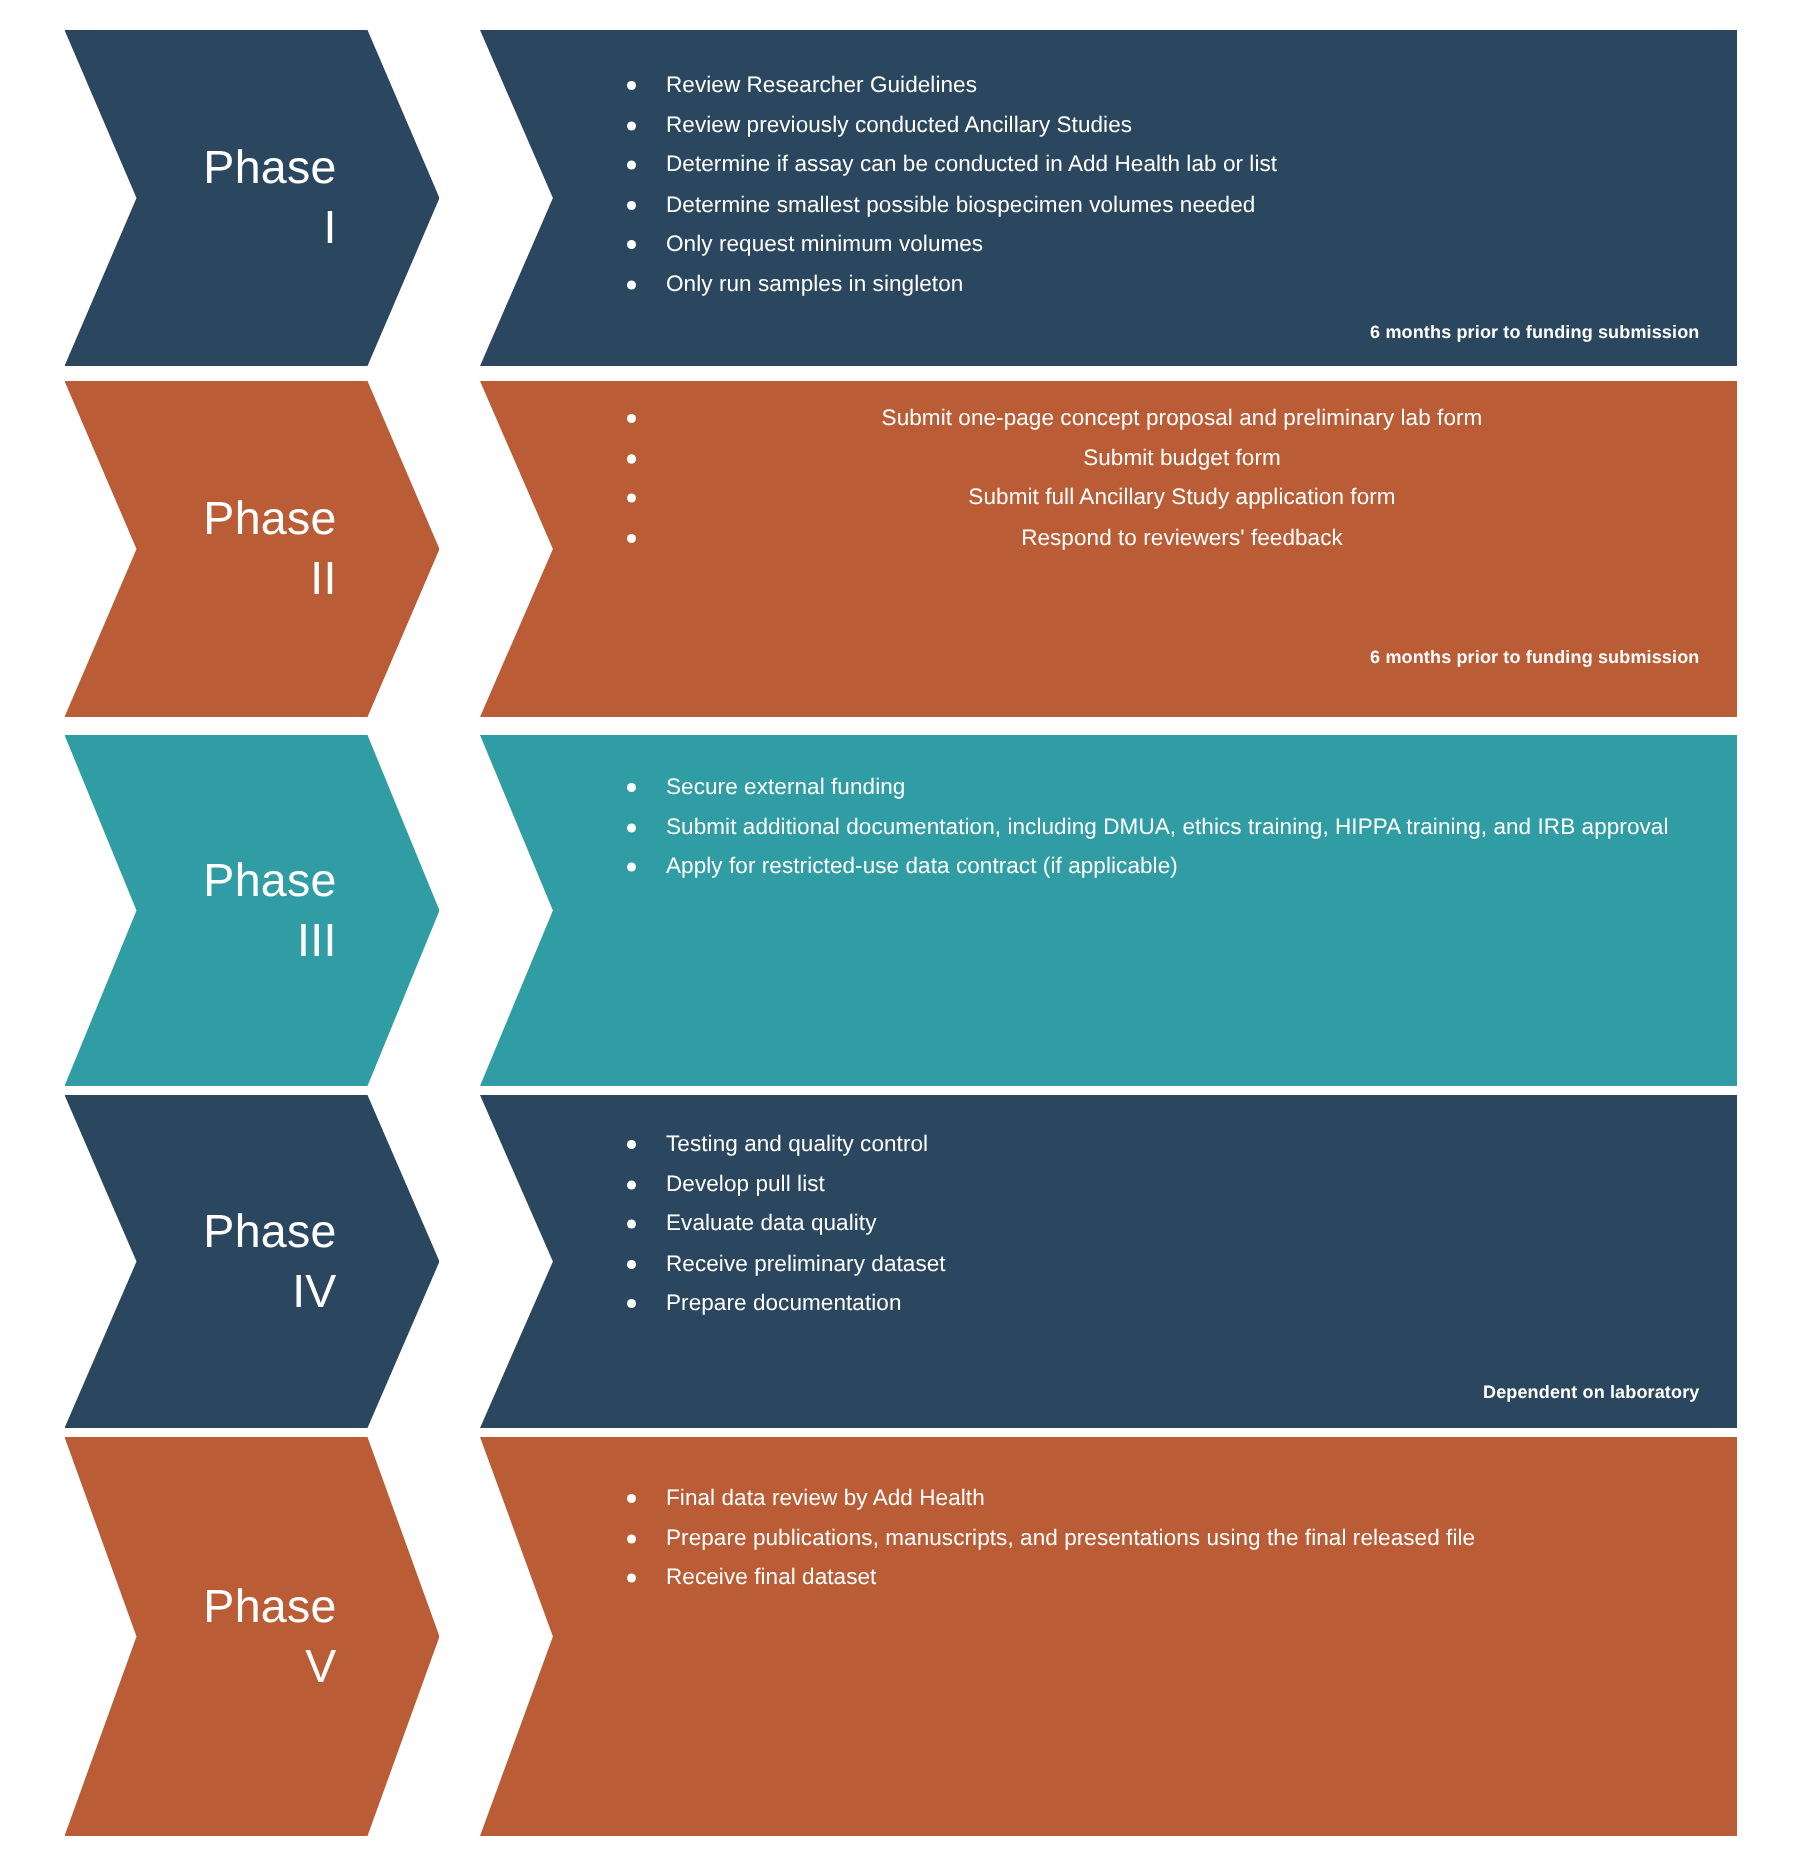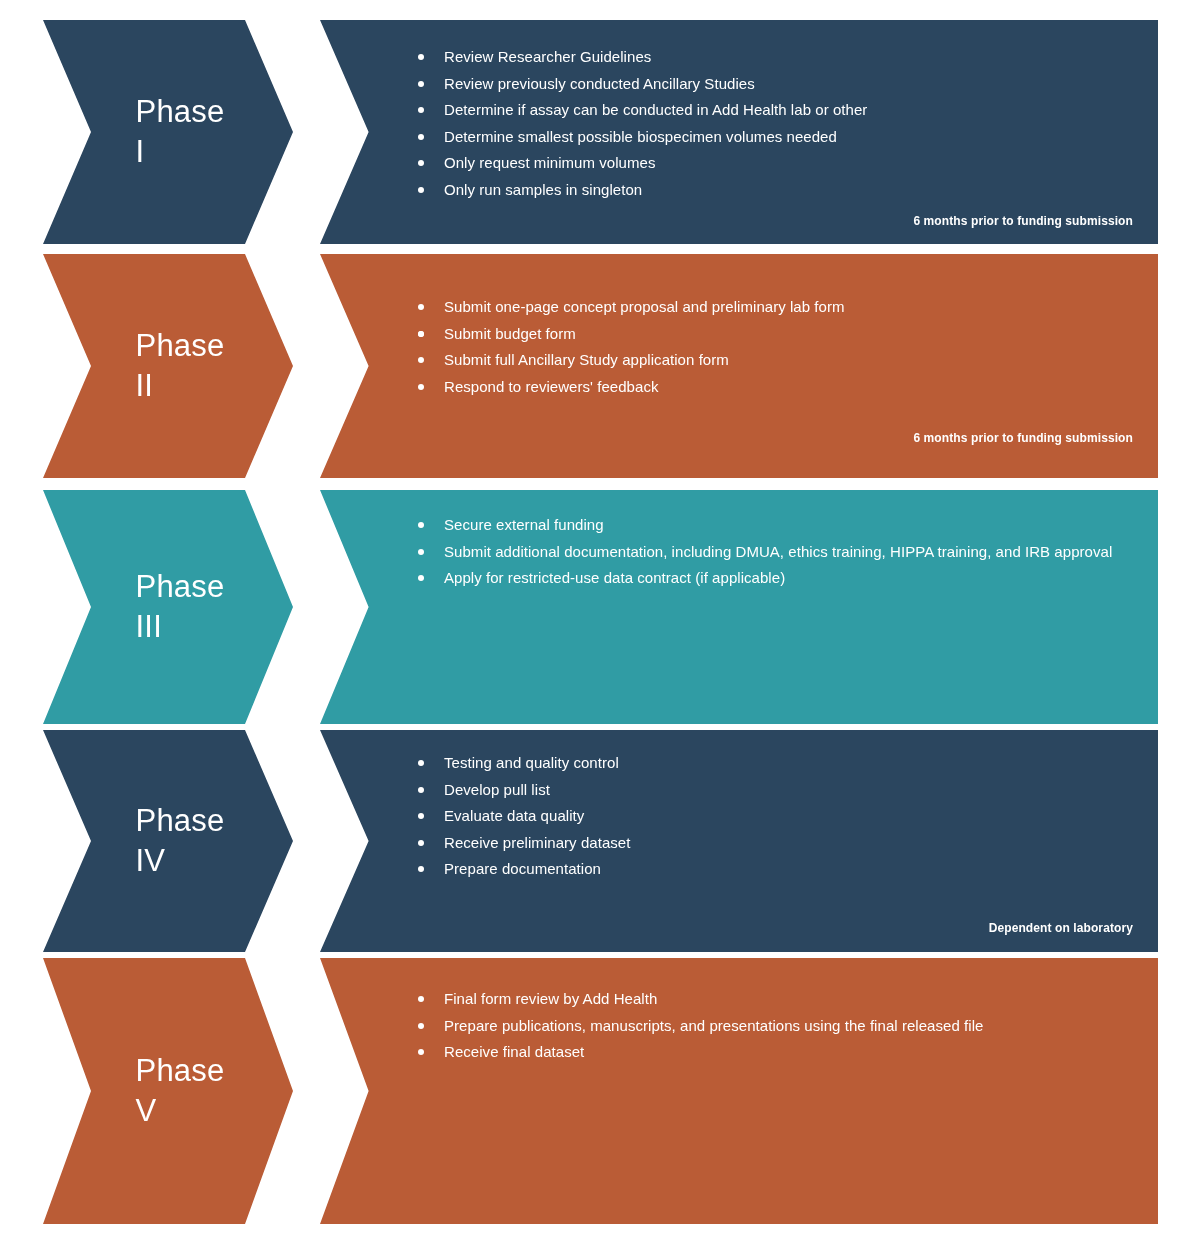--- a/index.html
+++ b/index.html
@@ -41,21 +41,21 @@
     align-items: center;
     justify-content: center;
     box-sizing: border-box;
     padding-left: 24px;
   }
   .phase-chevron-label {
     color: #ffffff;
     font-size: 31px;
     line-height: 1.28;
     font-weight: 400;
-    text-align: left;
+    text-align: right;
     letter-spacing: 0.2px;
     white-space: pre-line;
   }
 
   
   .phase-panel {
     position: absolute;
     left: 320px;
     top: 0;
     width: 838px;
@@ -109,35 +109,35 @@
 <div class="flow">
     <div class="phase-row" style="top: 20px; height: 224px;">
       <div class="phase-chevron" style="background: rgb(43, 70, 95);">
         <div class="phase-chevron-label">Phase
 I</div>
       </div>
       <div class="phase-panel" style="background: rgb(43, 70, 95);">
         <ul class="bullets" style="top: 24px;">
           <li class="bullet"><span class="dot"></span><span>Review Researcher Guidelines</span></li>
           <li class="bullet"><span class="dot"></span><span>Review previously conducted Ancillary Studies</span></li>
-          <li class="bullet"><span class="dot"></span><span>Determine if assay can be conducted in Add Health lab or other</span></li>
+          <li class="bullet"><span class="dot"></span><span>Determine if assay can be conducted in Add Health lab or list</span></li>
           <li class="bullet"><span class="dot"></span><span>Determine smallest possible biospecimen volumes needed</span></li>
           <li class="bullet"><span class="dot"></span><span>Only request minimum volumes</span></li>
           <li class="bullet"><span class="dot"></span><span>Only run samples in singleton</span></li>
         </ul>
         <div class="panel-footer" style="top: 194px;">6 months prior to funding submission</div>
       </div>
     </div>
     <div class="phase-row" style="top: 254px; height: 224px;">
       <div class="phase-chevron" style="background: rgb(186, 92, 54);">
         <div class="phase-chevron-label">Phase
 II</div>
       </div>
       <div class="phase-panel" style="background: rgb(186, 92, 54);">
-        <ul class="bullets" style="top: 40px;">
+        <ul class="bullets" style="top: 12px; text-align: center;">
           <li class="bullet"><span class="dot"></span><span>Submit one-page concept proposal and preliminary lab form</span></li>
           <li class="bullet"><span class="dot"></span></li>
           <li class="bullet"><span class="dot"></span><span>Submit budget form</span></li>
           <li class="bullet"><span class="dot"></span><span>Submit full Ancillary Study application form</span></li>
           <li class="bullet"><span class="dot"></span><span>Respond to reviewers' feedback</span></li>
         </ul>
         <div class="panel-footer" style="top: 177px;">6 months prior to funding submission</div>
       </div>
     </div>
     <div class="phase-row" style="top: 490px; height: 234px;">
@@ -169,19 +169,19 @@
         <div class="panel-footer" style="top: 151px; margin-top: 40px;">Dependent on laboratory</div>
       </div>
     </div>
     <div class="phase-row" style="top: 958px; height: 266px;">
       <div class="phase-chevron" style="background: rgb(186, 92, 54);">
         <div class="phase-chevron-label">Phase
 V</div>
       </div>
       <div class="phase-panel" style="background: rgb(186, 92, 54);">
         <ul class="bullets" style="top: 28px;">
-          <li class="bullet"><span class="dot"></span><span>Final form review by Add Health</span></li>
+          <li class="bullet"><span class="dot"></span><span>Final data review by Add Health</span></li>
           <li class="bullet"><span class="dot"></span><span>Prepare publications, manuscripts, and presentations using the final released file</span></li>
           <li class="bullet"><span class="dot"></span><span>Receive final dataset</span></li>
         </ul>
       </div>
     </div>
   </div>
 
 </body></html>

